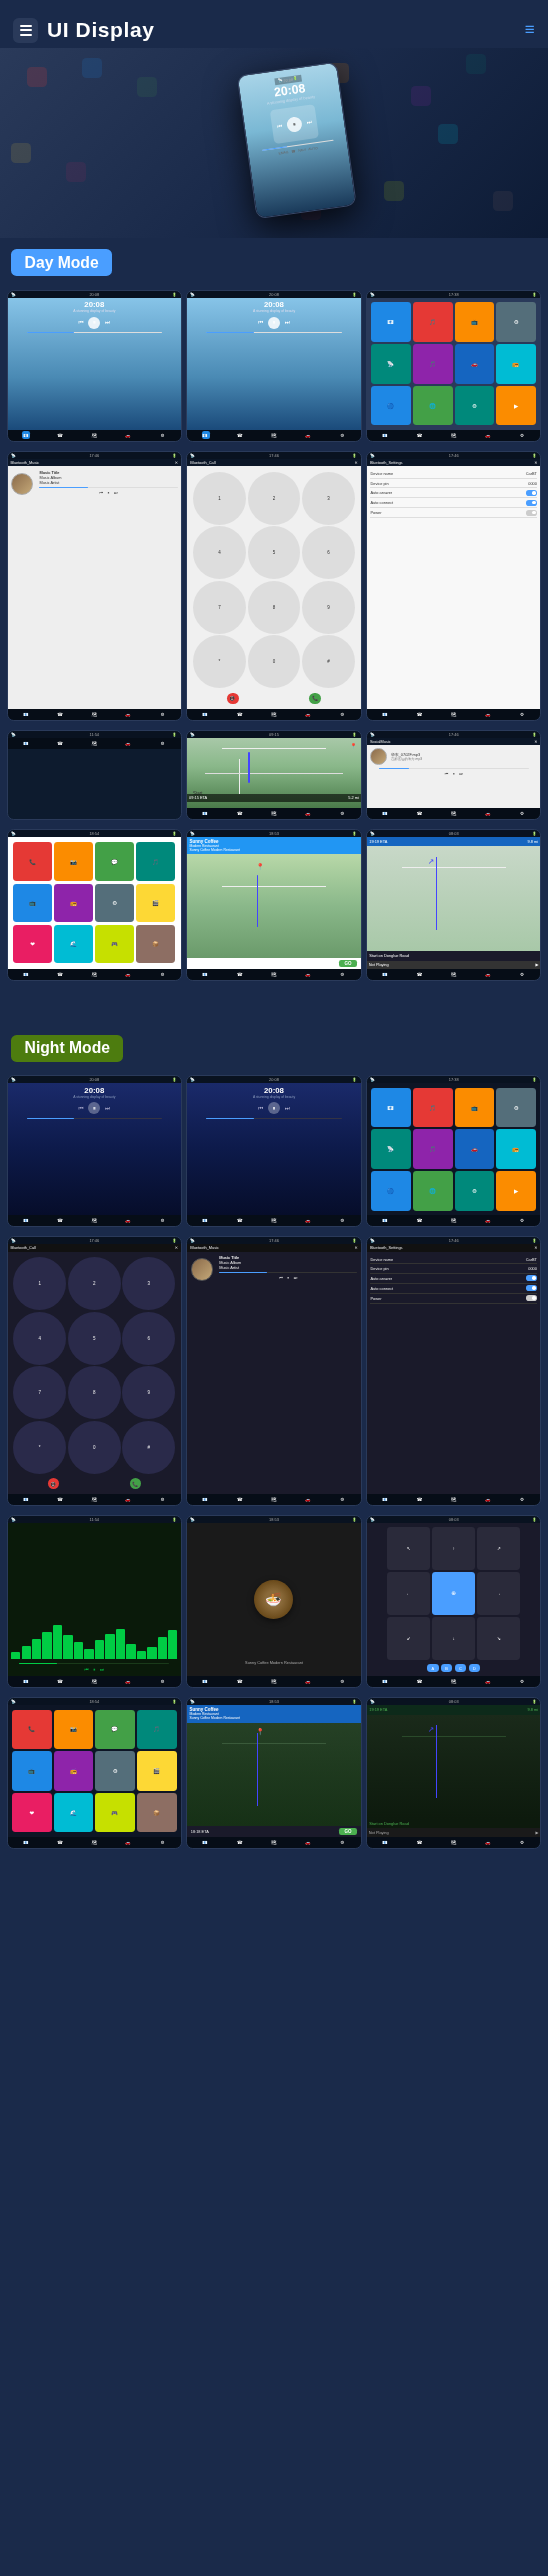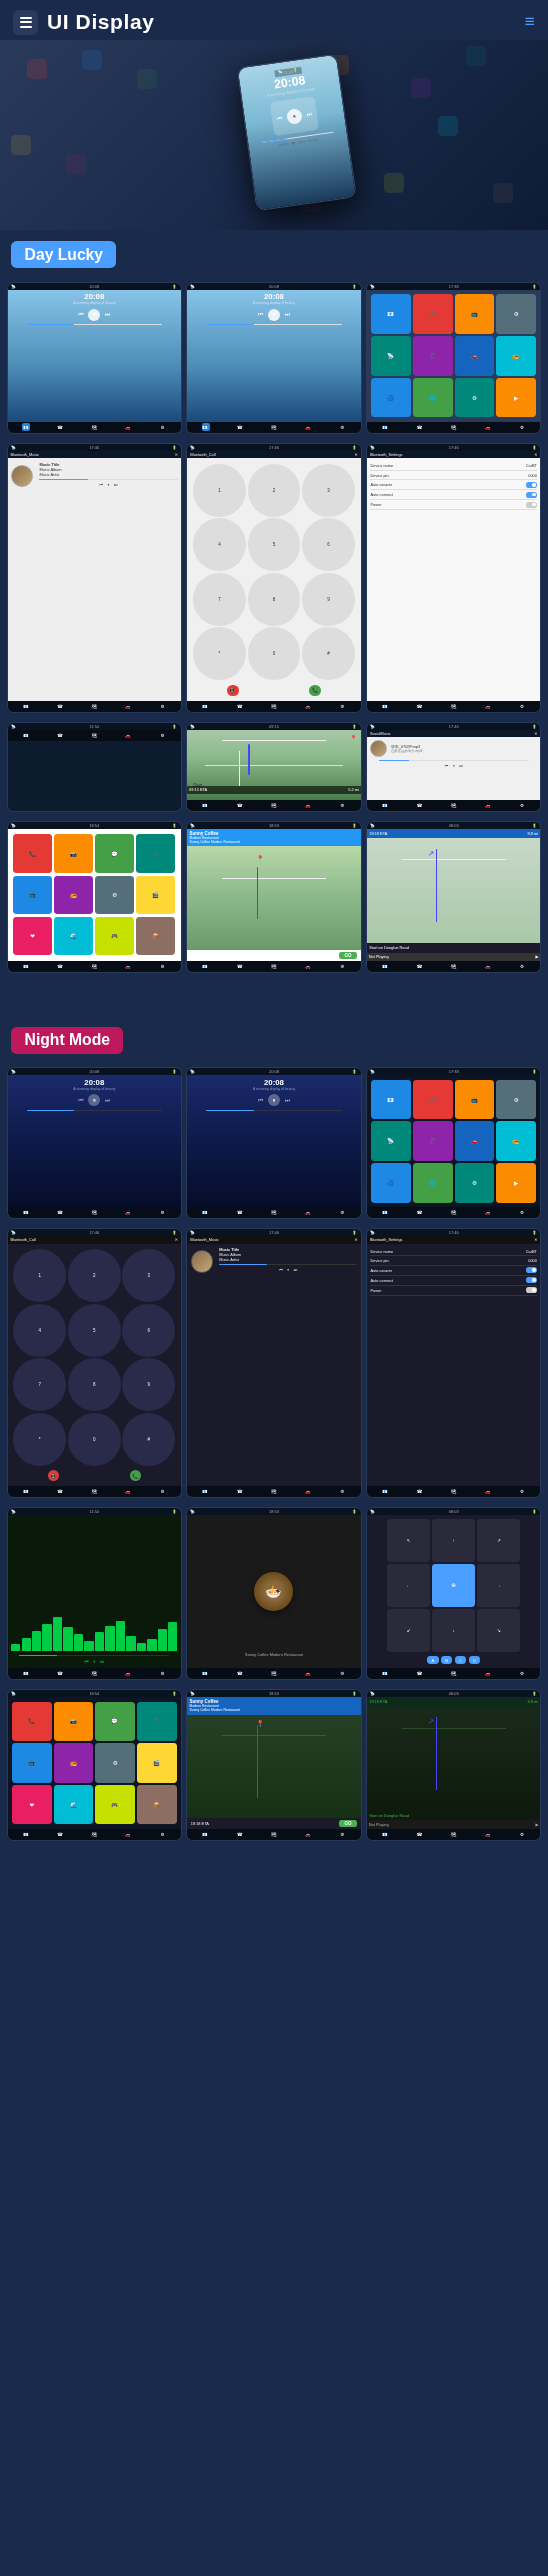--- a/index.html
+++ b/index.html
@@ -12,20 +12,21 @@
       overflow-x: hidden;
     }
 
     
     .header {
       display: flex;
       align-items: center;
       justify-content: space-between;
       padding: 10px 13.4px 5.6px 13.4px;
       background: #1a2a4a;
+      margin-top: 8px;
     }
     .header-left { display: flex; align-items: center; gap: 9px; }
     .hamburger-icon {
       width: 24.6px; height: 24.6px;
       background: #2a3a5a;
       border-radius: 5.6px;
       display: flex; flex-direction: column;
       align-items: center; justify-content: center; gap: 2.8px;
     }
     .hamburger-icon span {
@@ -101,21 +102,21 @@
     
     .mode-label {
       display: inline-block;
       padding: 4.5px 13.4px;
       border-radius: 5.6px;
       font-size: 15.7px;
       font-weight: bold;
       margin: 11.2px 0 9px 11.2px;
     }
     .day-mode { background: #4a9eff; }
-    .night-mode { background: #be185d; margin-top: 40px; }
+    .night-mode { background: #4d7c0f; margin-top: 40px; }
 
     
     .screenshot-grid {
       display: grid;
       grid-template-columns: repeat(3, 1fr);
       gap: 4.5px;
       padding: 4.5px 6.7px;
     }
     .screenshot-item {
       background: #0d1b2e;
@@ -337,21 +338,21 @@
       </div>
       <div class="progress-bar" style="margin-top:3.4px;">
         <div class="progress-fill"></div>
       </div>
       <div style="font-size:3.4px;color:#666;text-align:center;margin-top:1.1px;">EMAIL &nbsp; ☎ &nbsp; NAVI &nbsp; AUTO</div>
     </div>
   </div>
 </div>
 
 
-<div class="mode-label day-mode">Day Lucky</div>
+<div class="mode-label day-mode">Day Mode</div>
 
 
 <div class="screenshot-grid">
 
   <div class="screenshot-item">
     <div class="screen-inner">
       <div class="status-bar">
         <span>📡</span>
           <span>20:08</span>
           <span>🔋</span>

